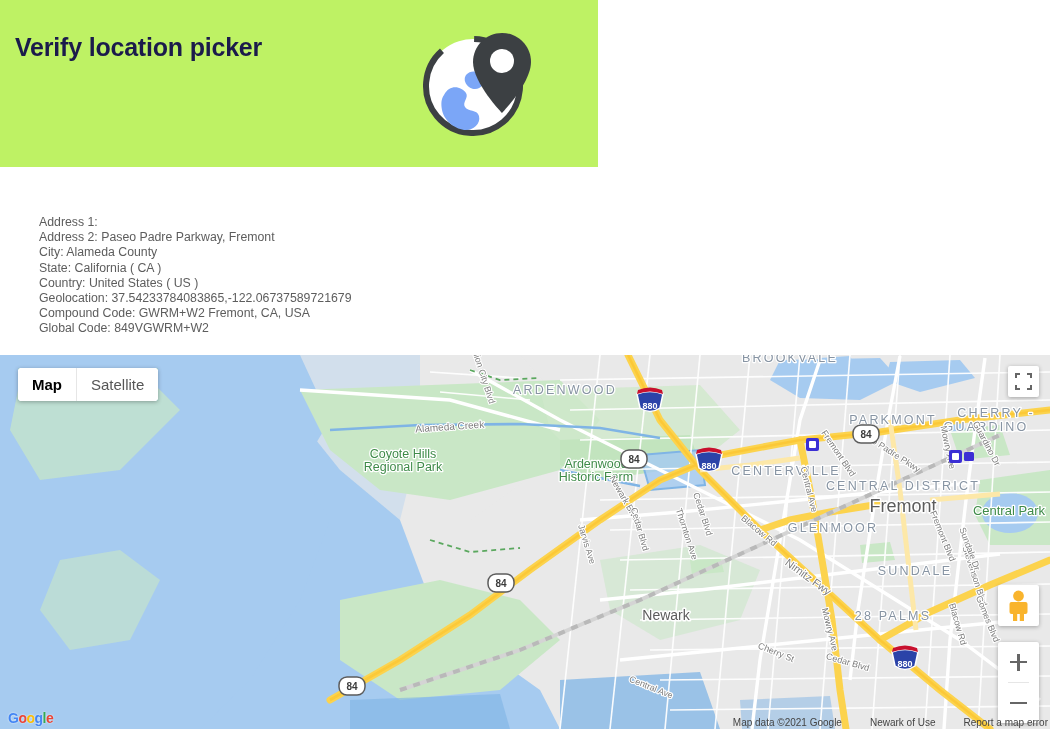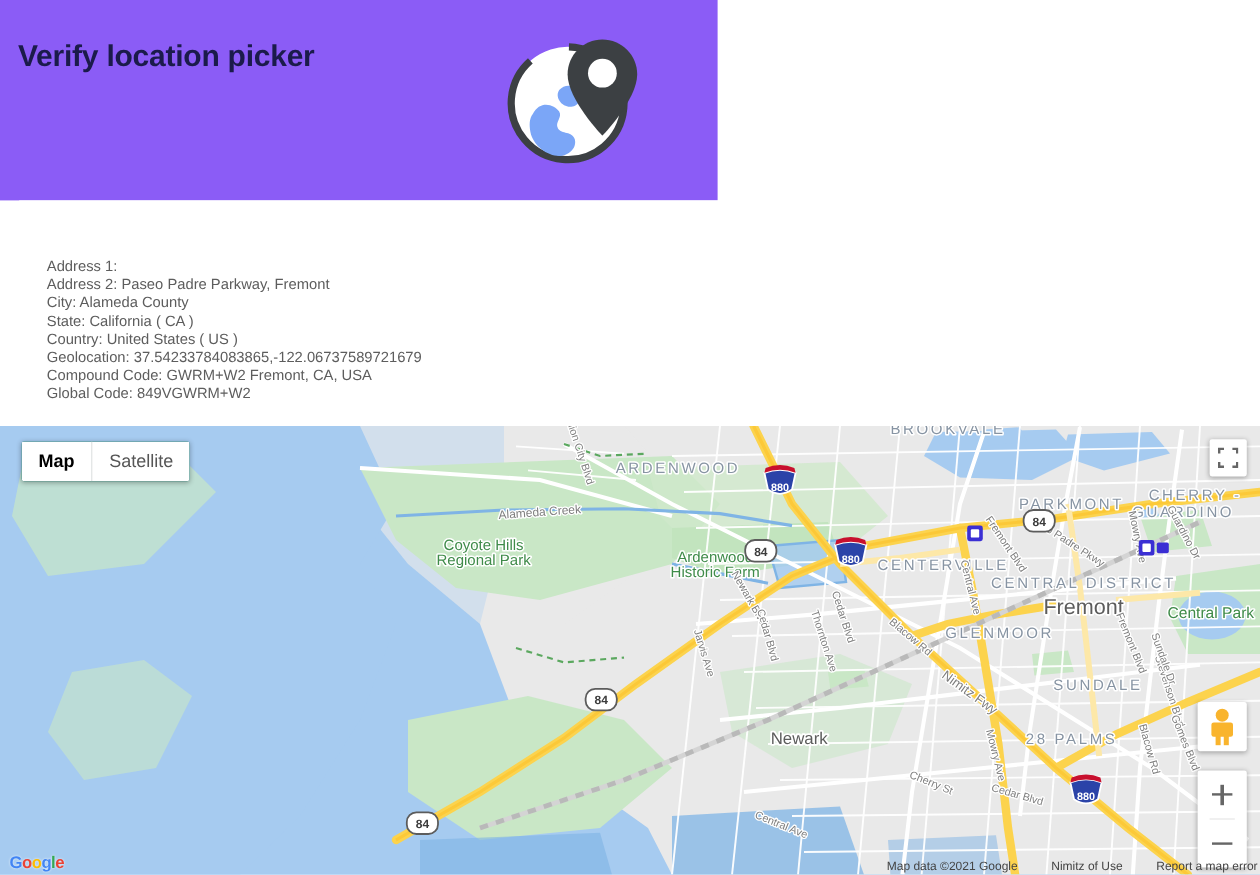--- a/index.html
+++ b/index.html
@@ -8,21 +8,21 @@
     background: #ffffff;
     font-family: "Liberation Sans", sans-serif;
     overflow: hidden;
   }
   #app { position: relative; width: 1050px; height: 729px; }
 
   
   .header-panel {
     position: absolute; left: 0; top: 0;
     width: 598px; height: 167px;
-    background: #8b5cf6;
+    background: #bef264;
   }
   .header-title {
     position: absolute; left: 15px; top: 33px;
     font-size: 25px; font-weight: bold;
     color: #1b1b4b; letter-spacing: -0.2px;
     white-space: nowrap;
   }
   .header-icon {
     position: absolute; left: 420px; top: 23px;
     width: 117px; height: 120px;
@@ -431,18 +431,18 @@
         <span class="bar h"></span>
       </div>
     </div>
 
     <div class="google-logo">
       <span class="b1">G</span><span class="r">o</span><span class="y">o</span><span class="b2">g</span><span class="g">l</span><span class="r2">e</span>
     </div>
 
     <div class="attribution">
       <span>Map data ©2021 Google</span>
-      <a href="#">Nimitz of Use</a>
+      <a href="#">Newark of Use</a>
       <a href="#">Report a map error</a>
     </div>
 
   </div>
 </div>
 
 </body></html>

